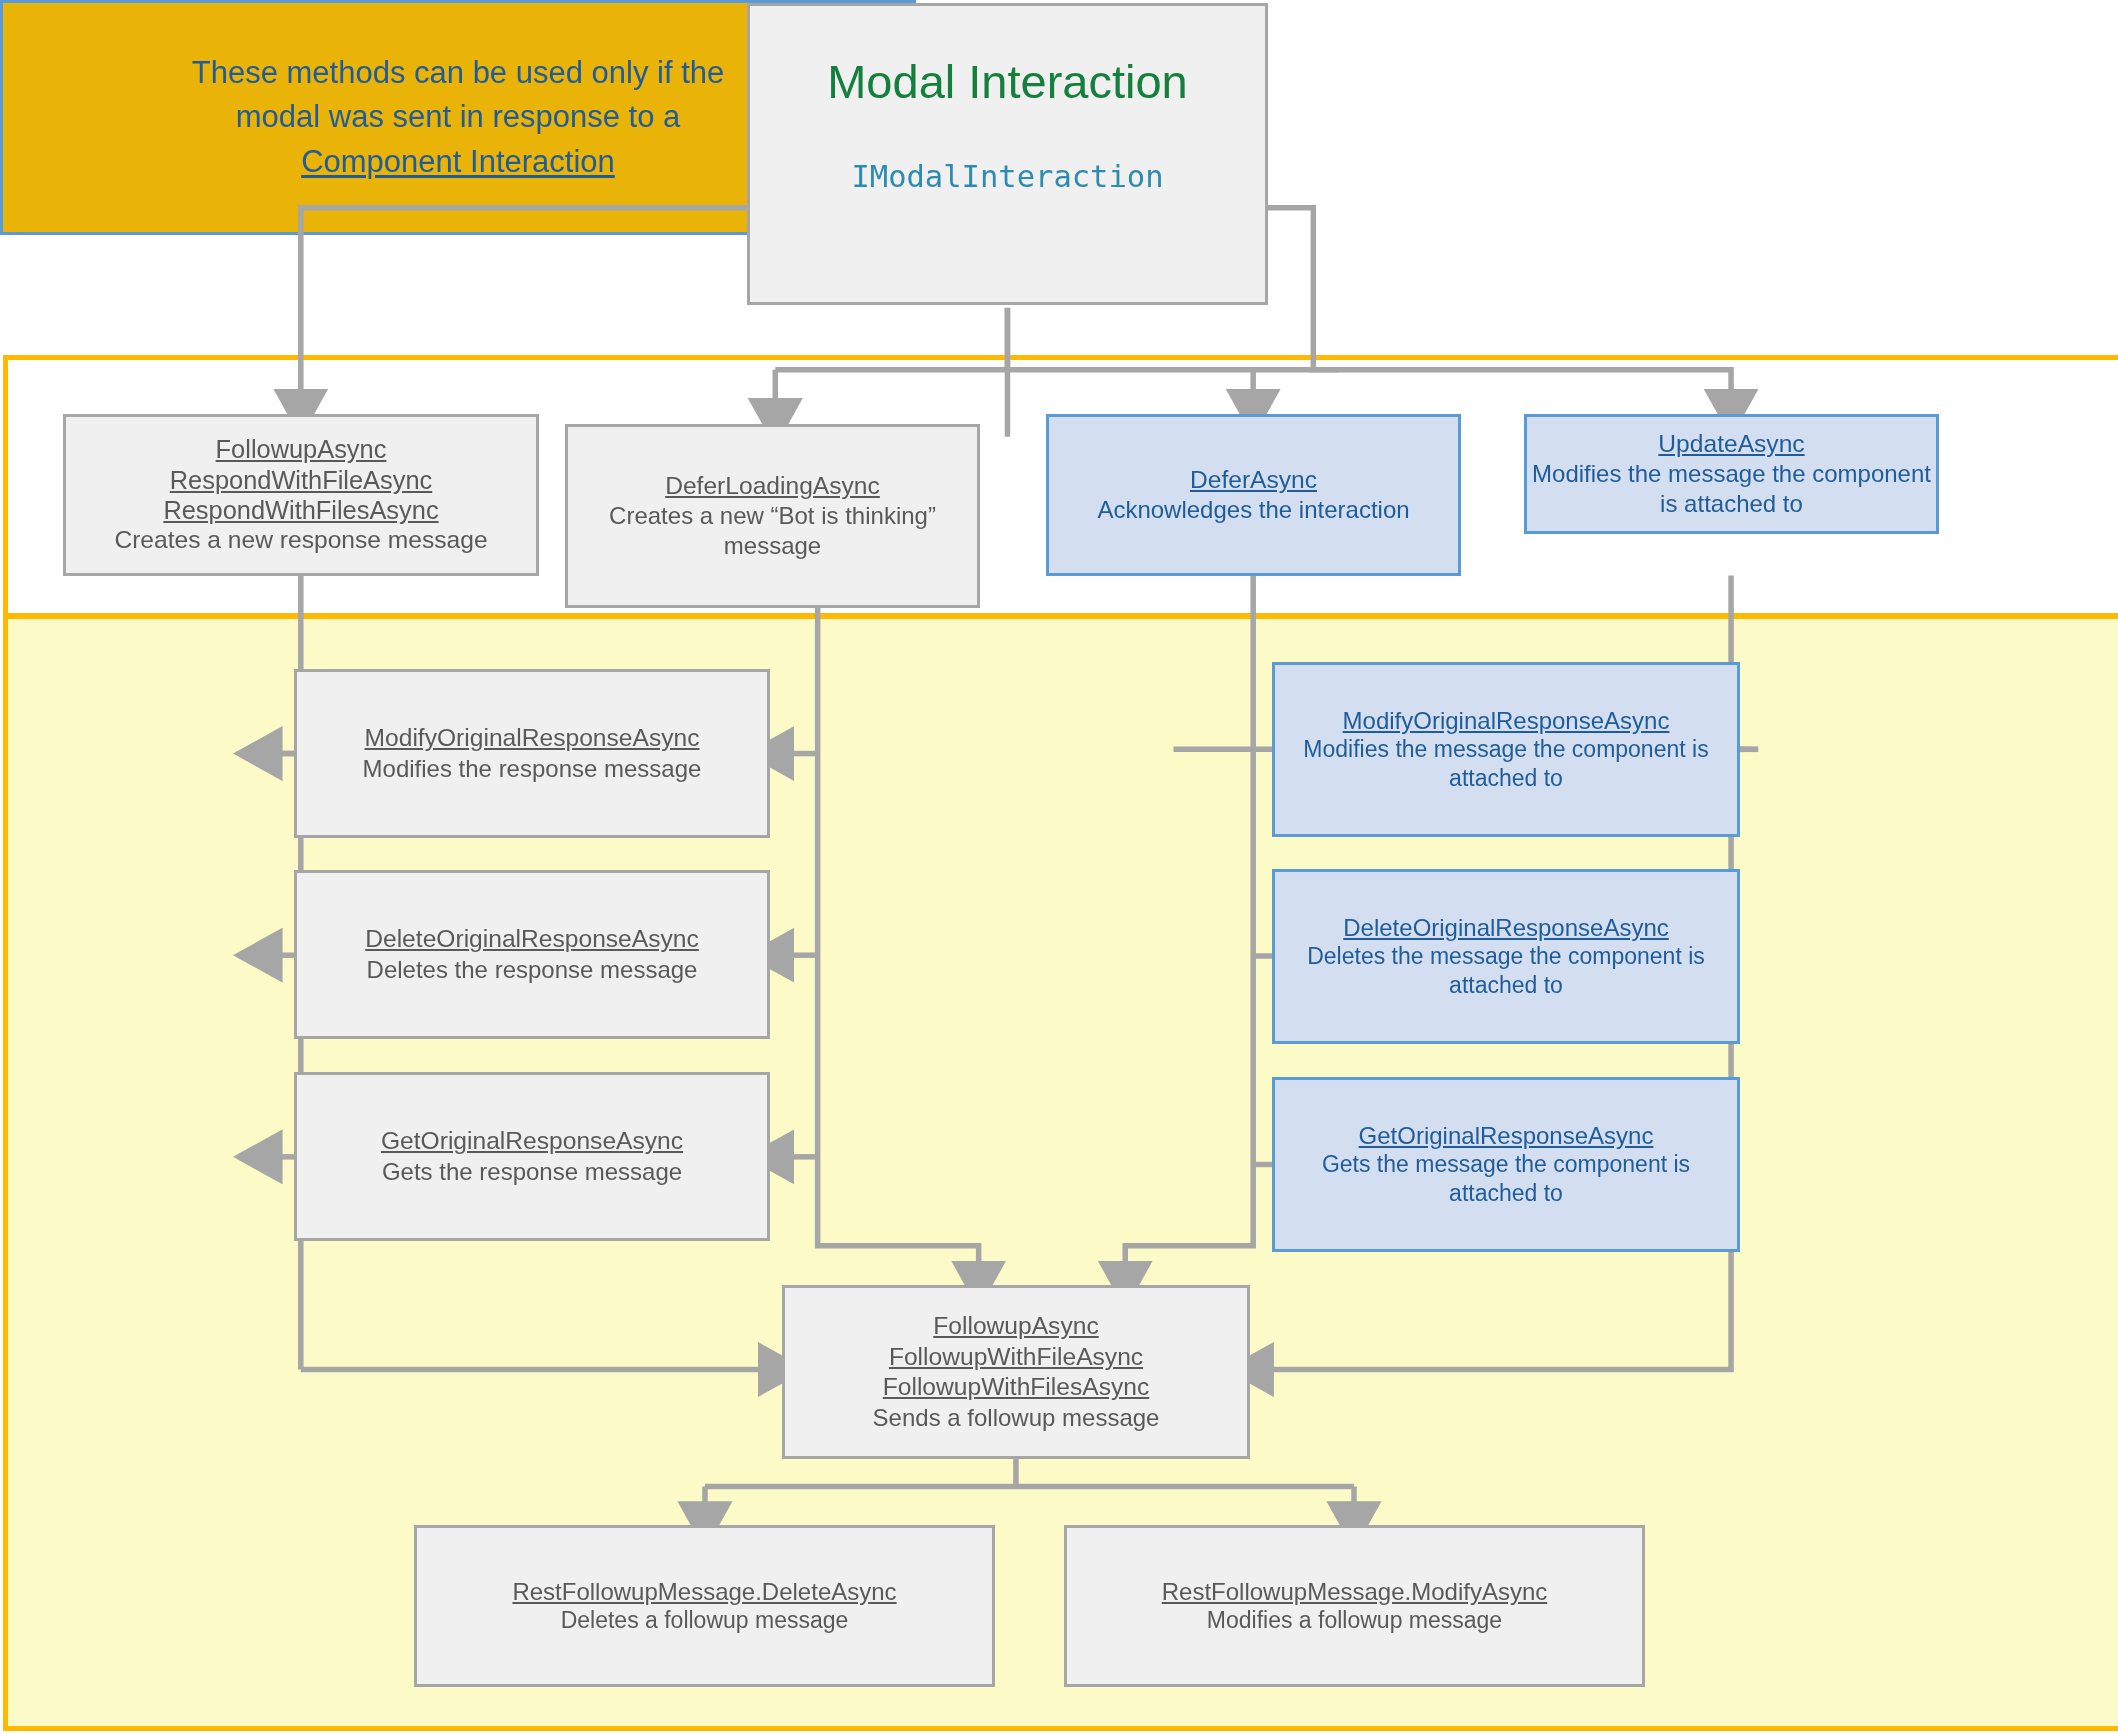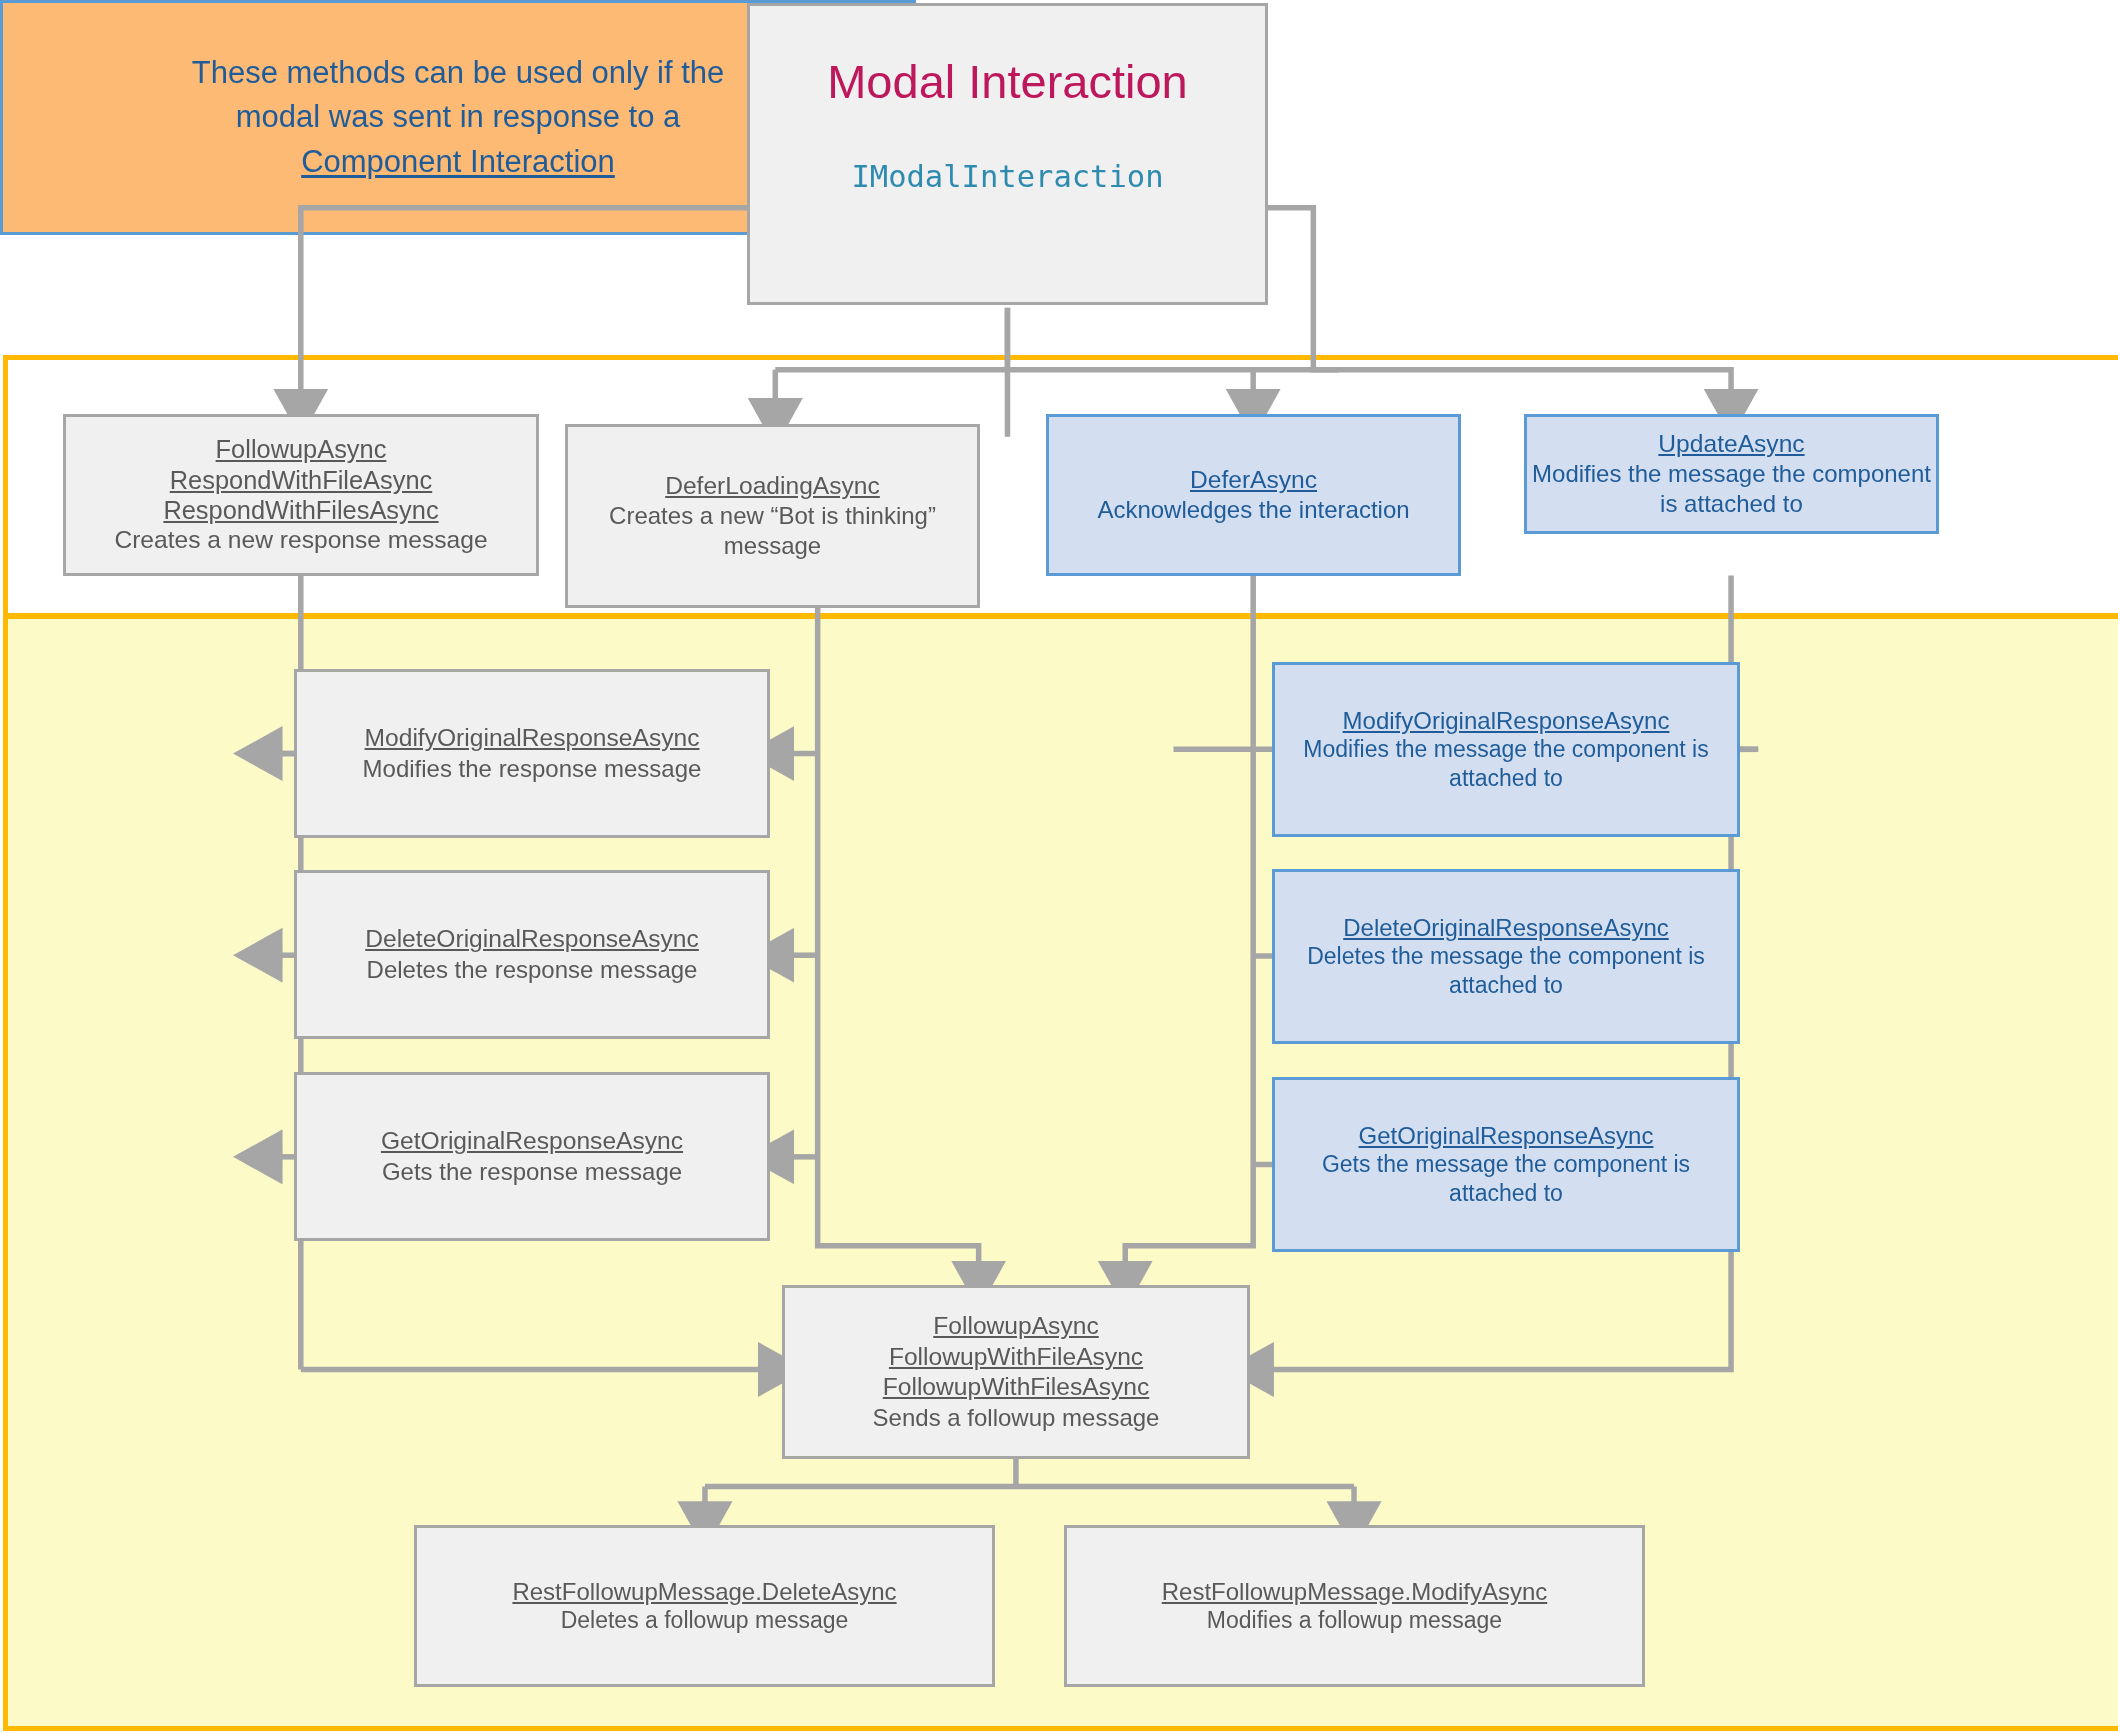--- a/index.html
+++ b/index.html
@@ -20,26 +20,26 @@
         align-items:center;justify-content:center;text-align:center;padding:2.5px 4.2px;}
   .node .ttl{text-decoration:underline;text-underline-offset:1.7px;}
   .node .desc{}
 
   .gray{background:#F0F0F0;border:3.8px solid #A6A6A6;color:#595959;}
   .blue{background:#D3DFF0;border:3.8px solid #5B9BD5;color:#1F5C99;}
 
   
   #n-root{left:747px;top:3.4px;width:521px;height:302px;
           background:#F0F0F0;border:3.8px solid #A6A6A6;justify-content:flex-start;padding-top:51px;}
-  #n-root .root-title{font-size:47px;color:#be185d;line-height:1.05;}
+  #n-root .root-title{font-size:47px;color:#15803d;line-height:1.05;}
   #n-root .root-iface{margin-top:52px;font-family:"DejaVu Sans Mono","Liberation Mono",monospace;
                       font-size:30.5px;color:#2E8BB0;letter-spacing:0px;}
 
   
-  #n-note{left:1330px;top:72px;width:910px;height:229px;background:#fdba74;border:3.8px solid #5B9BD5;
+  #n-note{left:1330px;top:72px;width:910px;height:229px;background:#eab308;border:3.8px solid #5B9BD5;
           display:flex;align-items:center;justify-content:center;}
   #n-note .noteinner{font-size:31px;line-height:1.42;color:#1F5C99;text-align:center;padding:0 12.7px;}
   #n-note .u{text-decoration:underline;text-underline-offset:2.5px;}
 
   
   #n-respond{left:63px;top:414px;width:476px;height:162px;}
   #n-deferloading{left:565px;top:424px;width:415px;height:184px;}
   #n-defer{left:1046px;top:414px;width:415px;height:162px;}
   #n-update{left:1524px;top:414px;width:415px;height:120px;}
 

